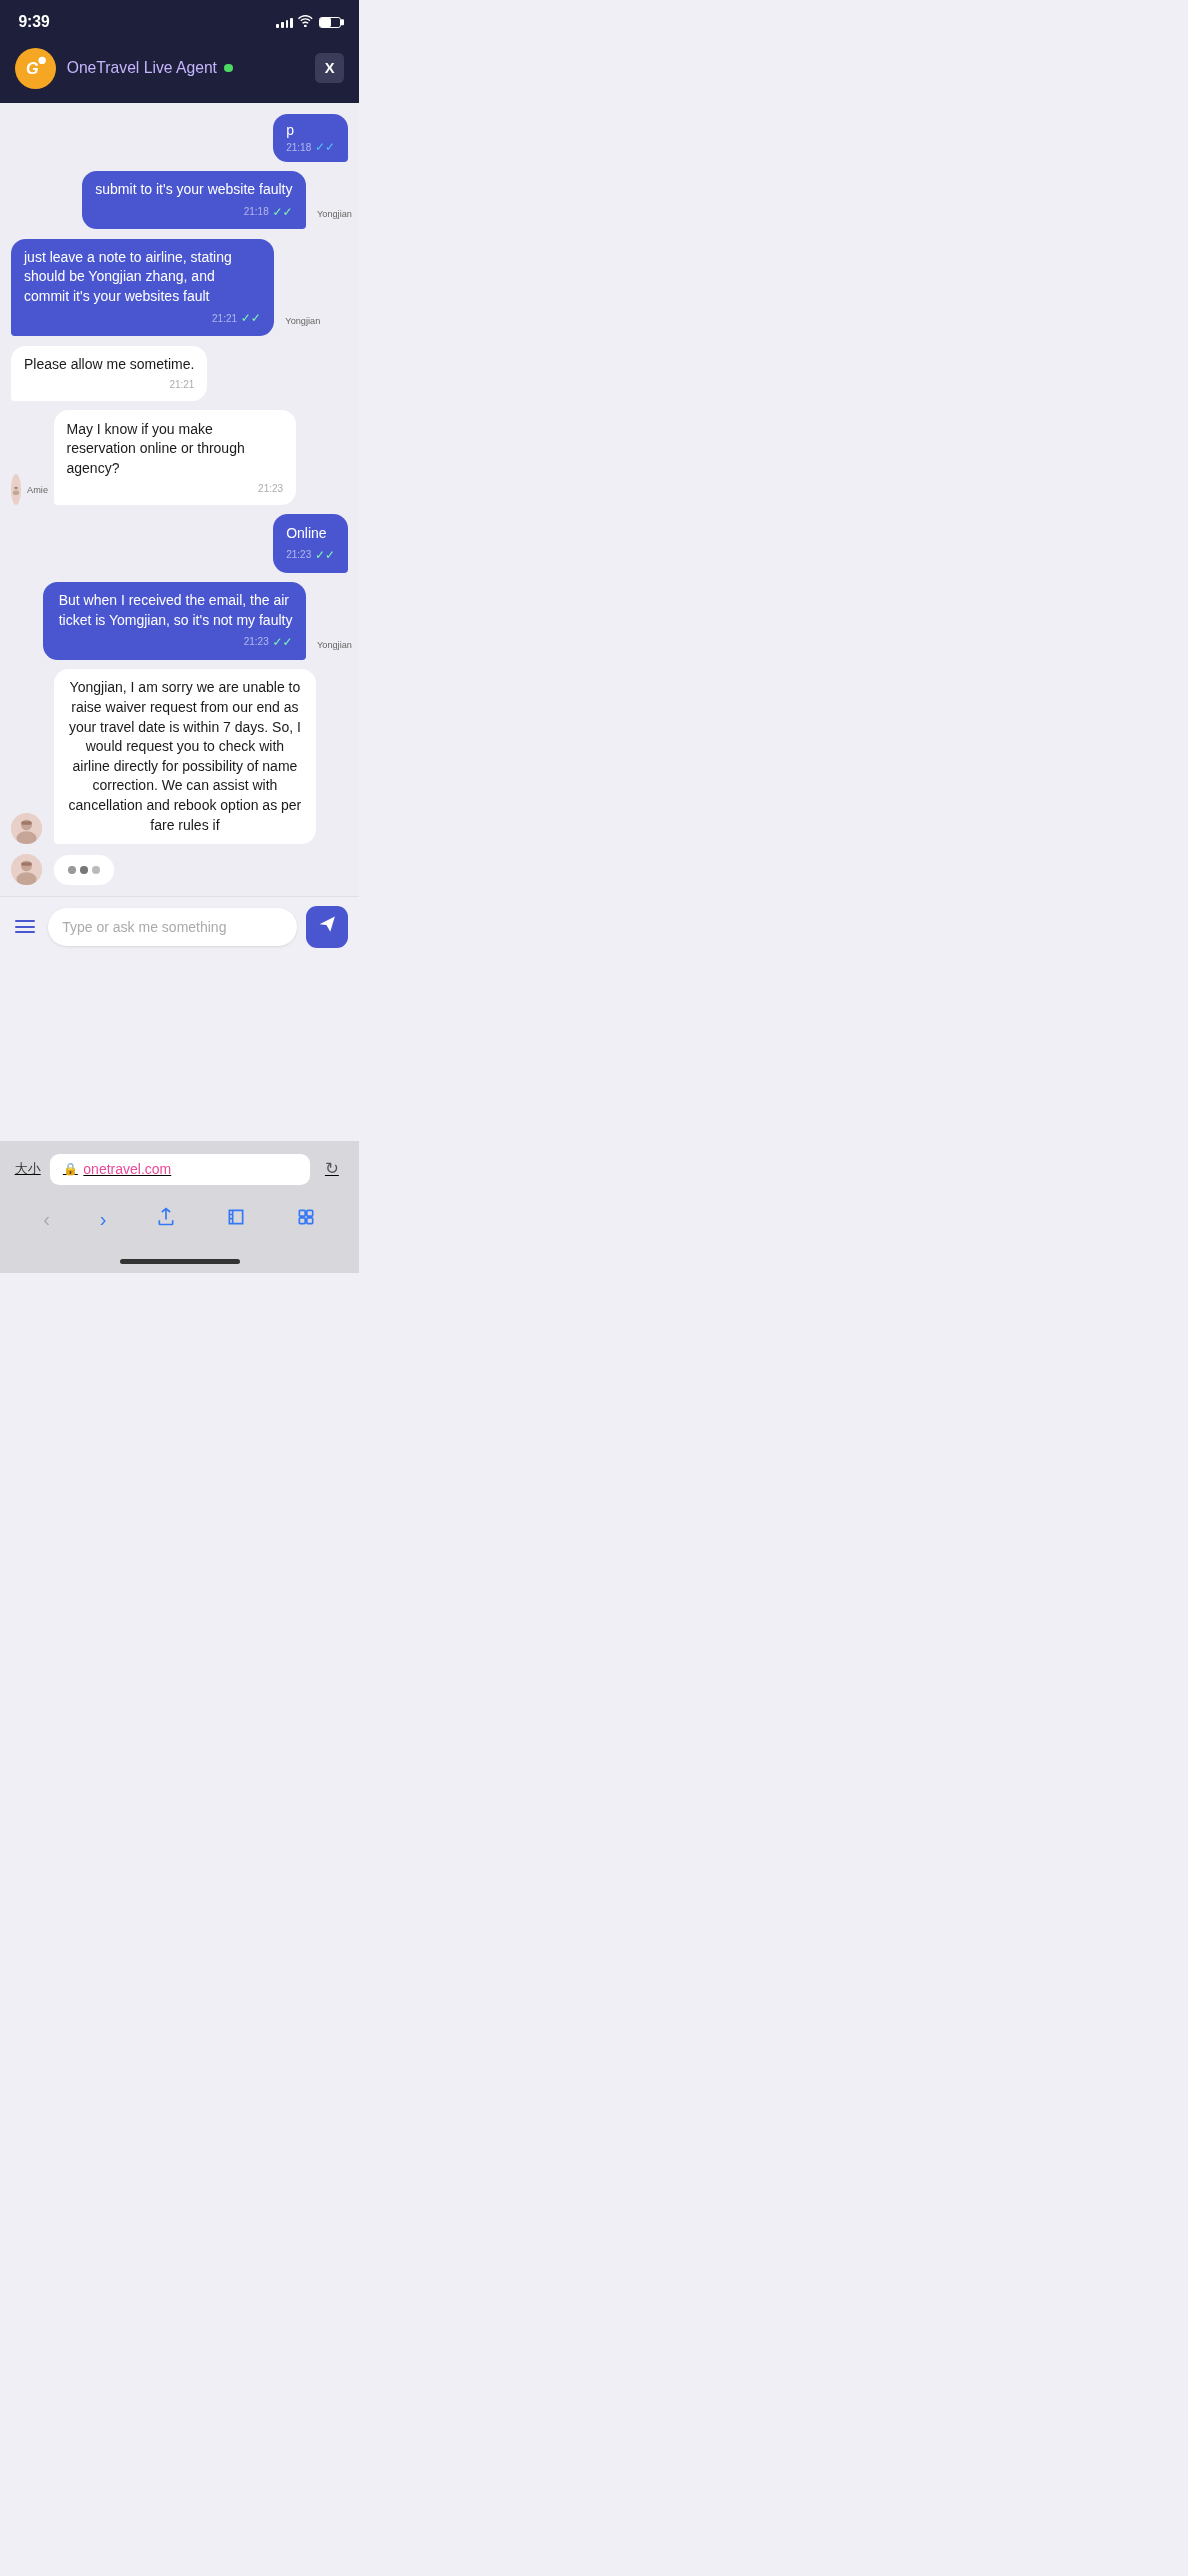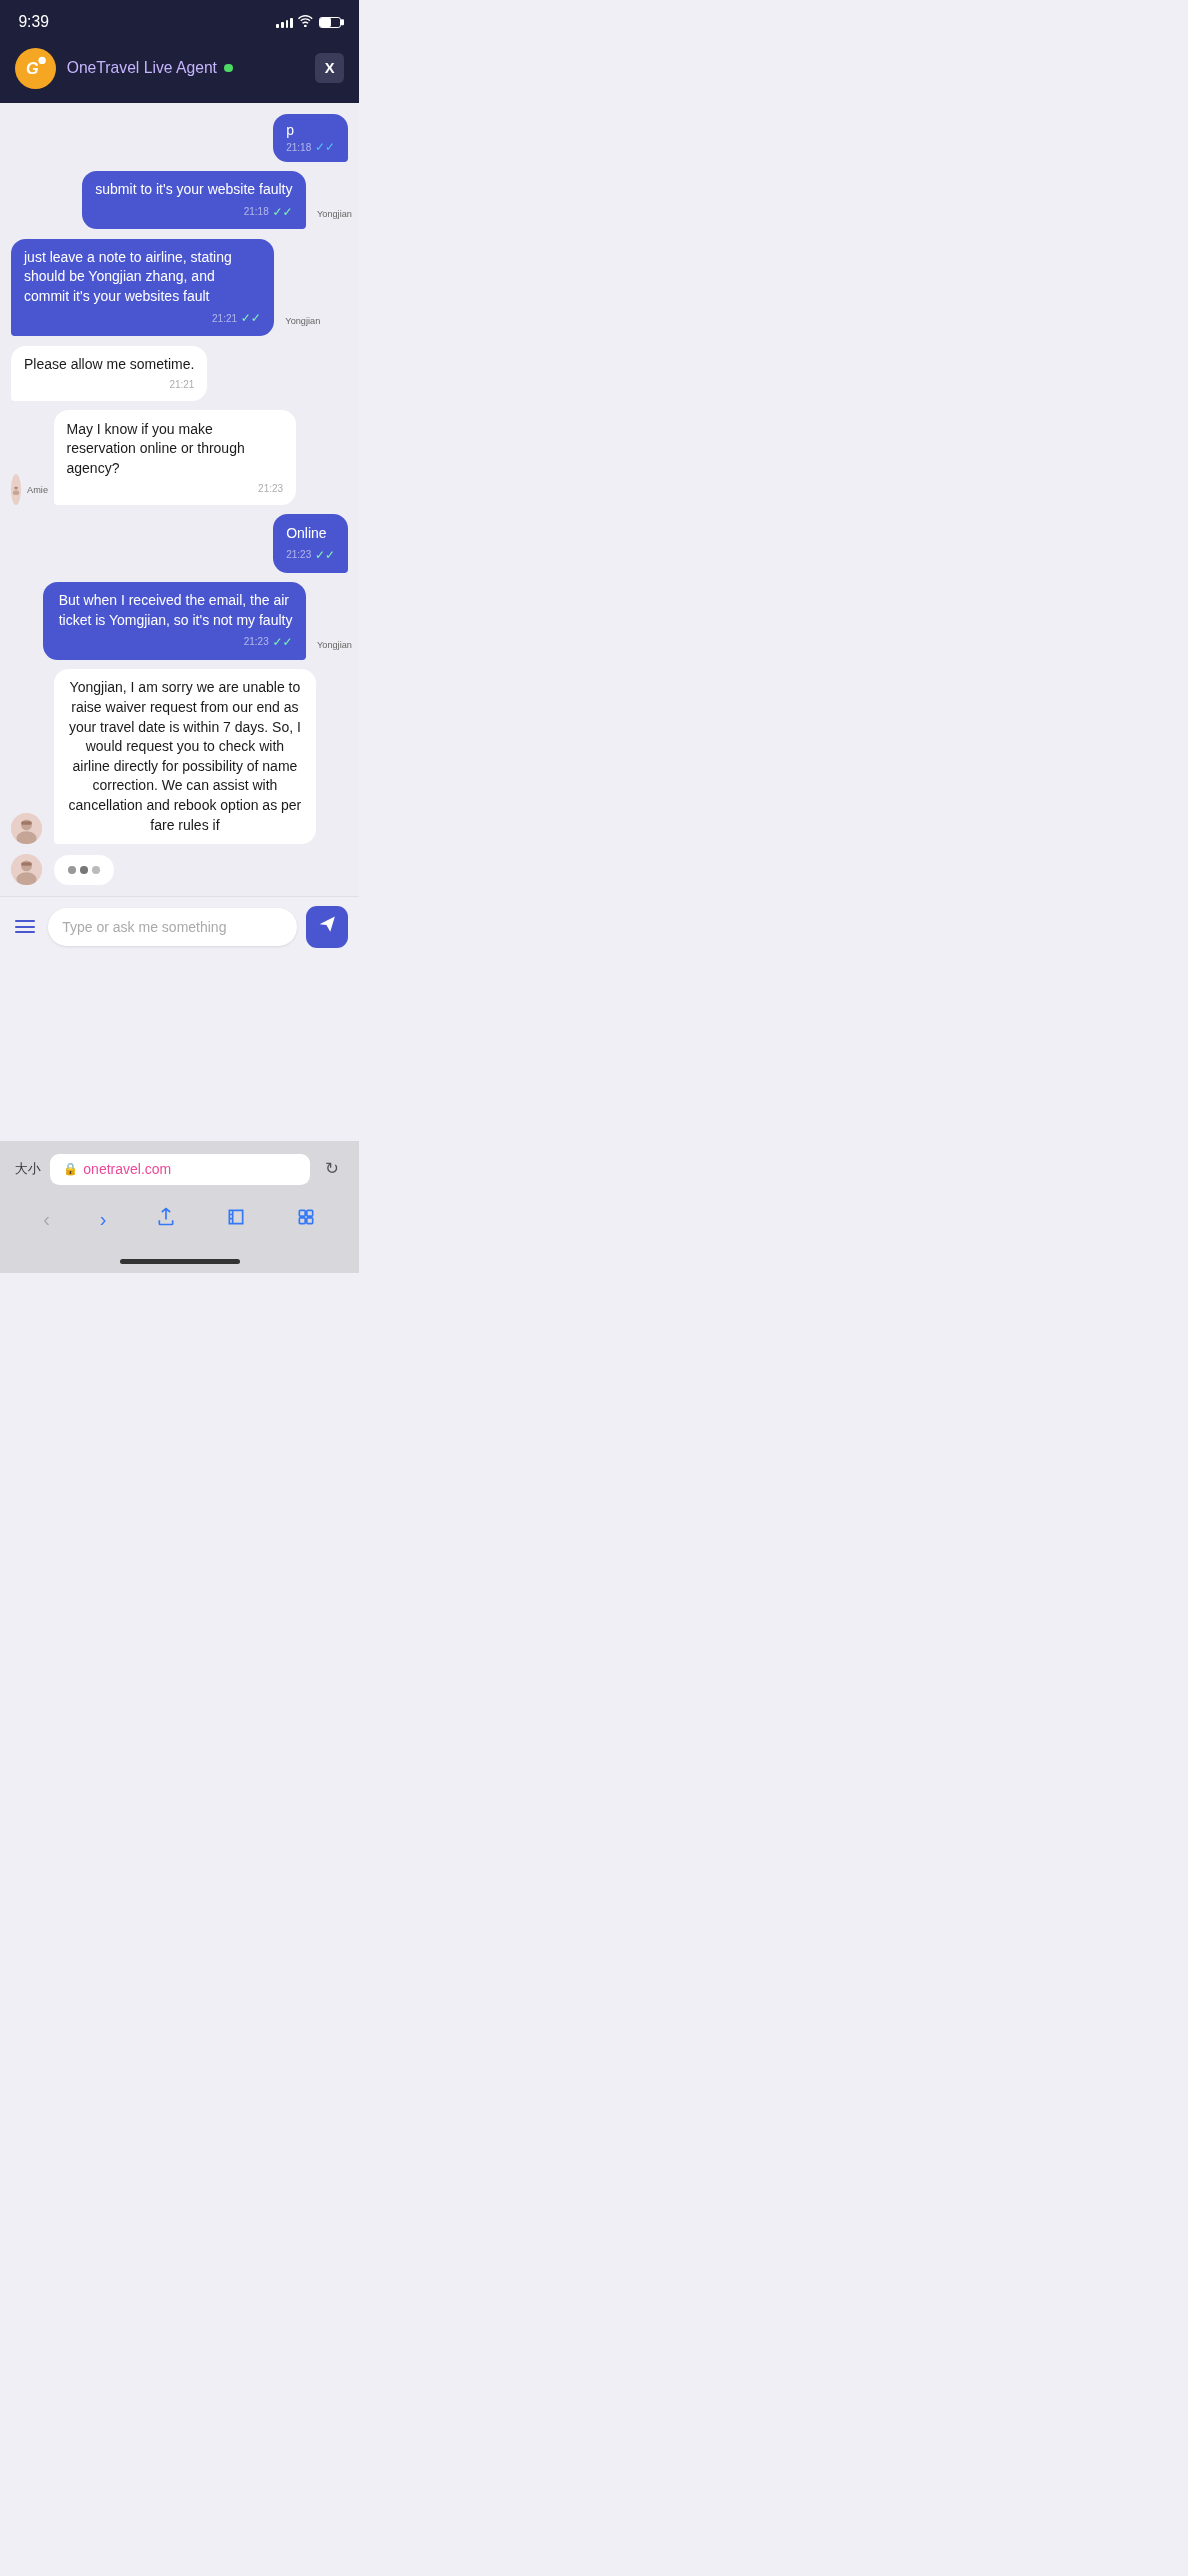--- a/index.html
+++ b/index.html
@@ -16,21 +16,21 @@
     .status-bar {
       background: #1e1f3a;
       display: flex;
       justify-content: space-between;
       align-items: center;
       padding: 13px 18.4px 7.4px;
       color: white;
     }
     .status-time {
       font-size: 15.7px;
-      font-weight: 400;
+      font-weight: 700;
     }
     .status-icons {
       display: flex;
       align-items: center;
       gap: 5.5px;
     }
     .signal-bars {
       display: flex;
       align-items: flex-end;
       gap: 1.8px;
@@ -325,20 +325,21 @@
       height: 184px;
     }
 
     
     .browser-bar {
       background: #d8d8dc;
       padding: 13px 14.7px 9.2px;
       display: flex;
       align-items: center;
       gap: 9.2px;
+      text-decoration: underline;
     }
     .text-size-btn {
       font-size: 13px;
       color: #333;
       font-weight: 500;
       background: none;
       border: none;
     }
     .url-bar {
       flex: 1;

